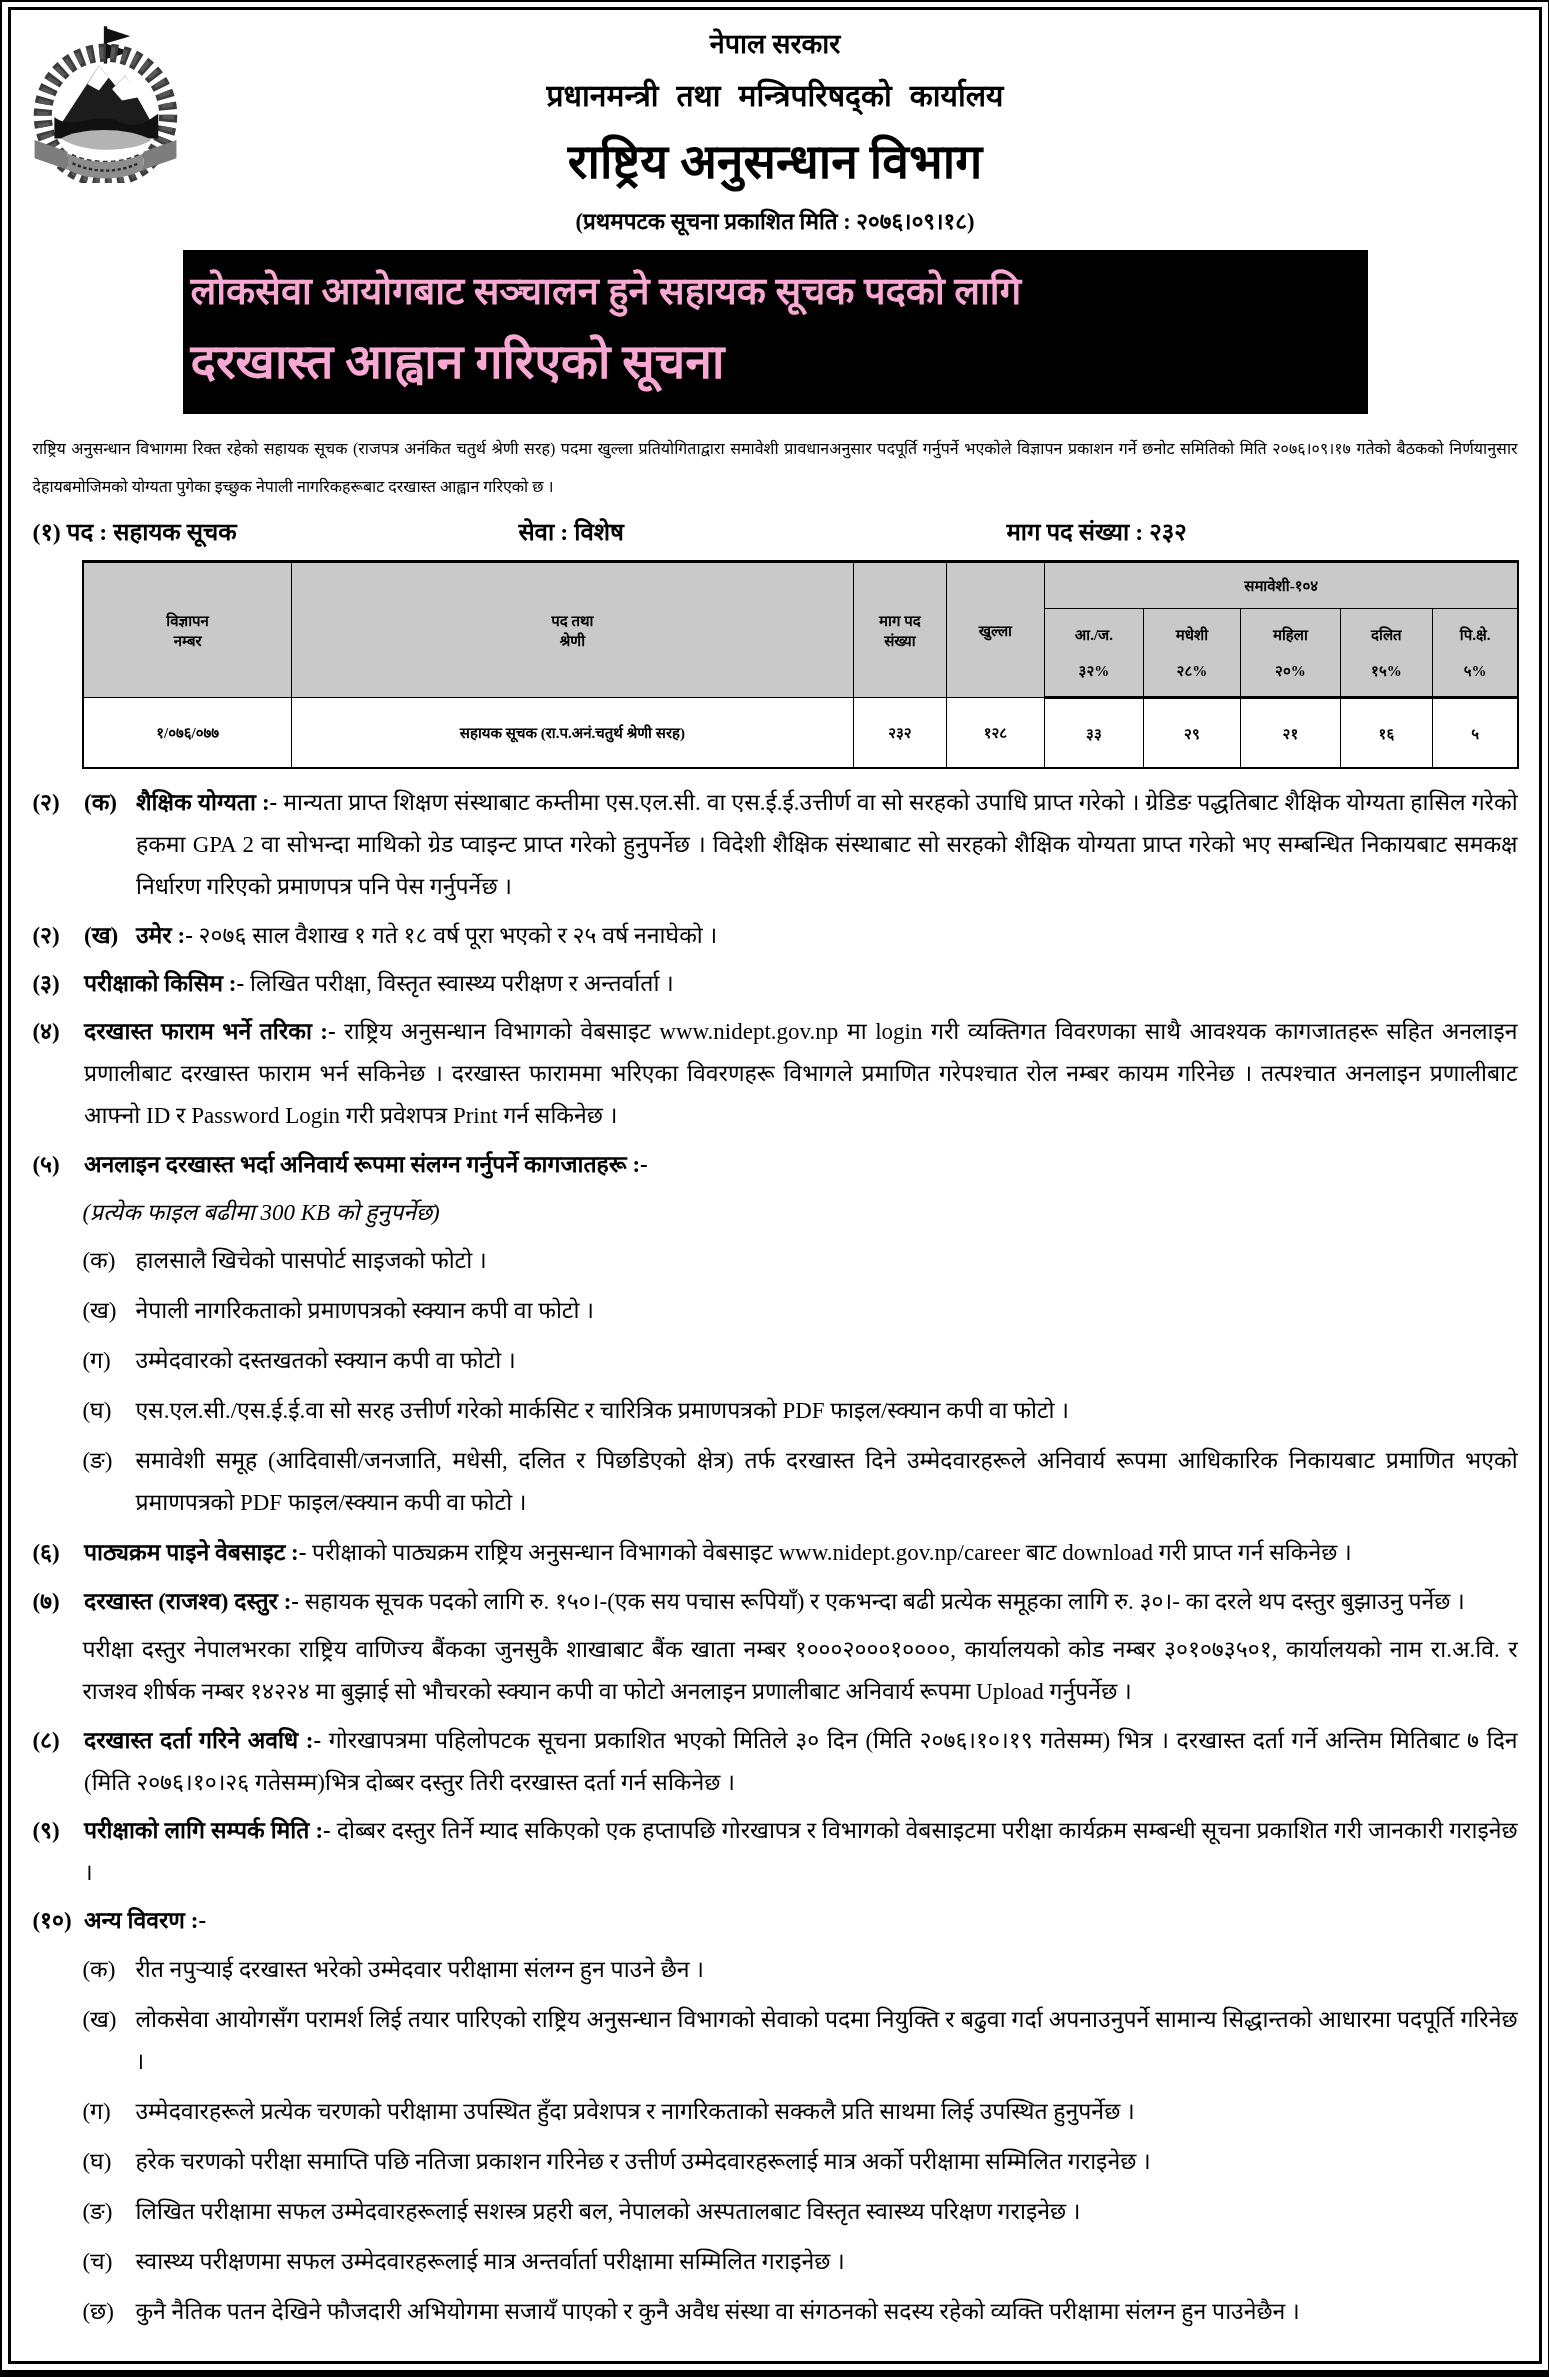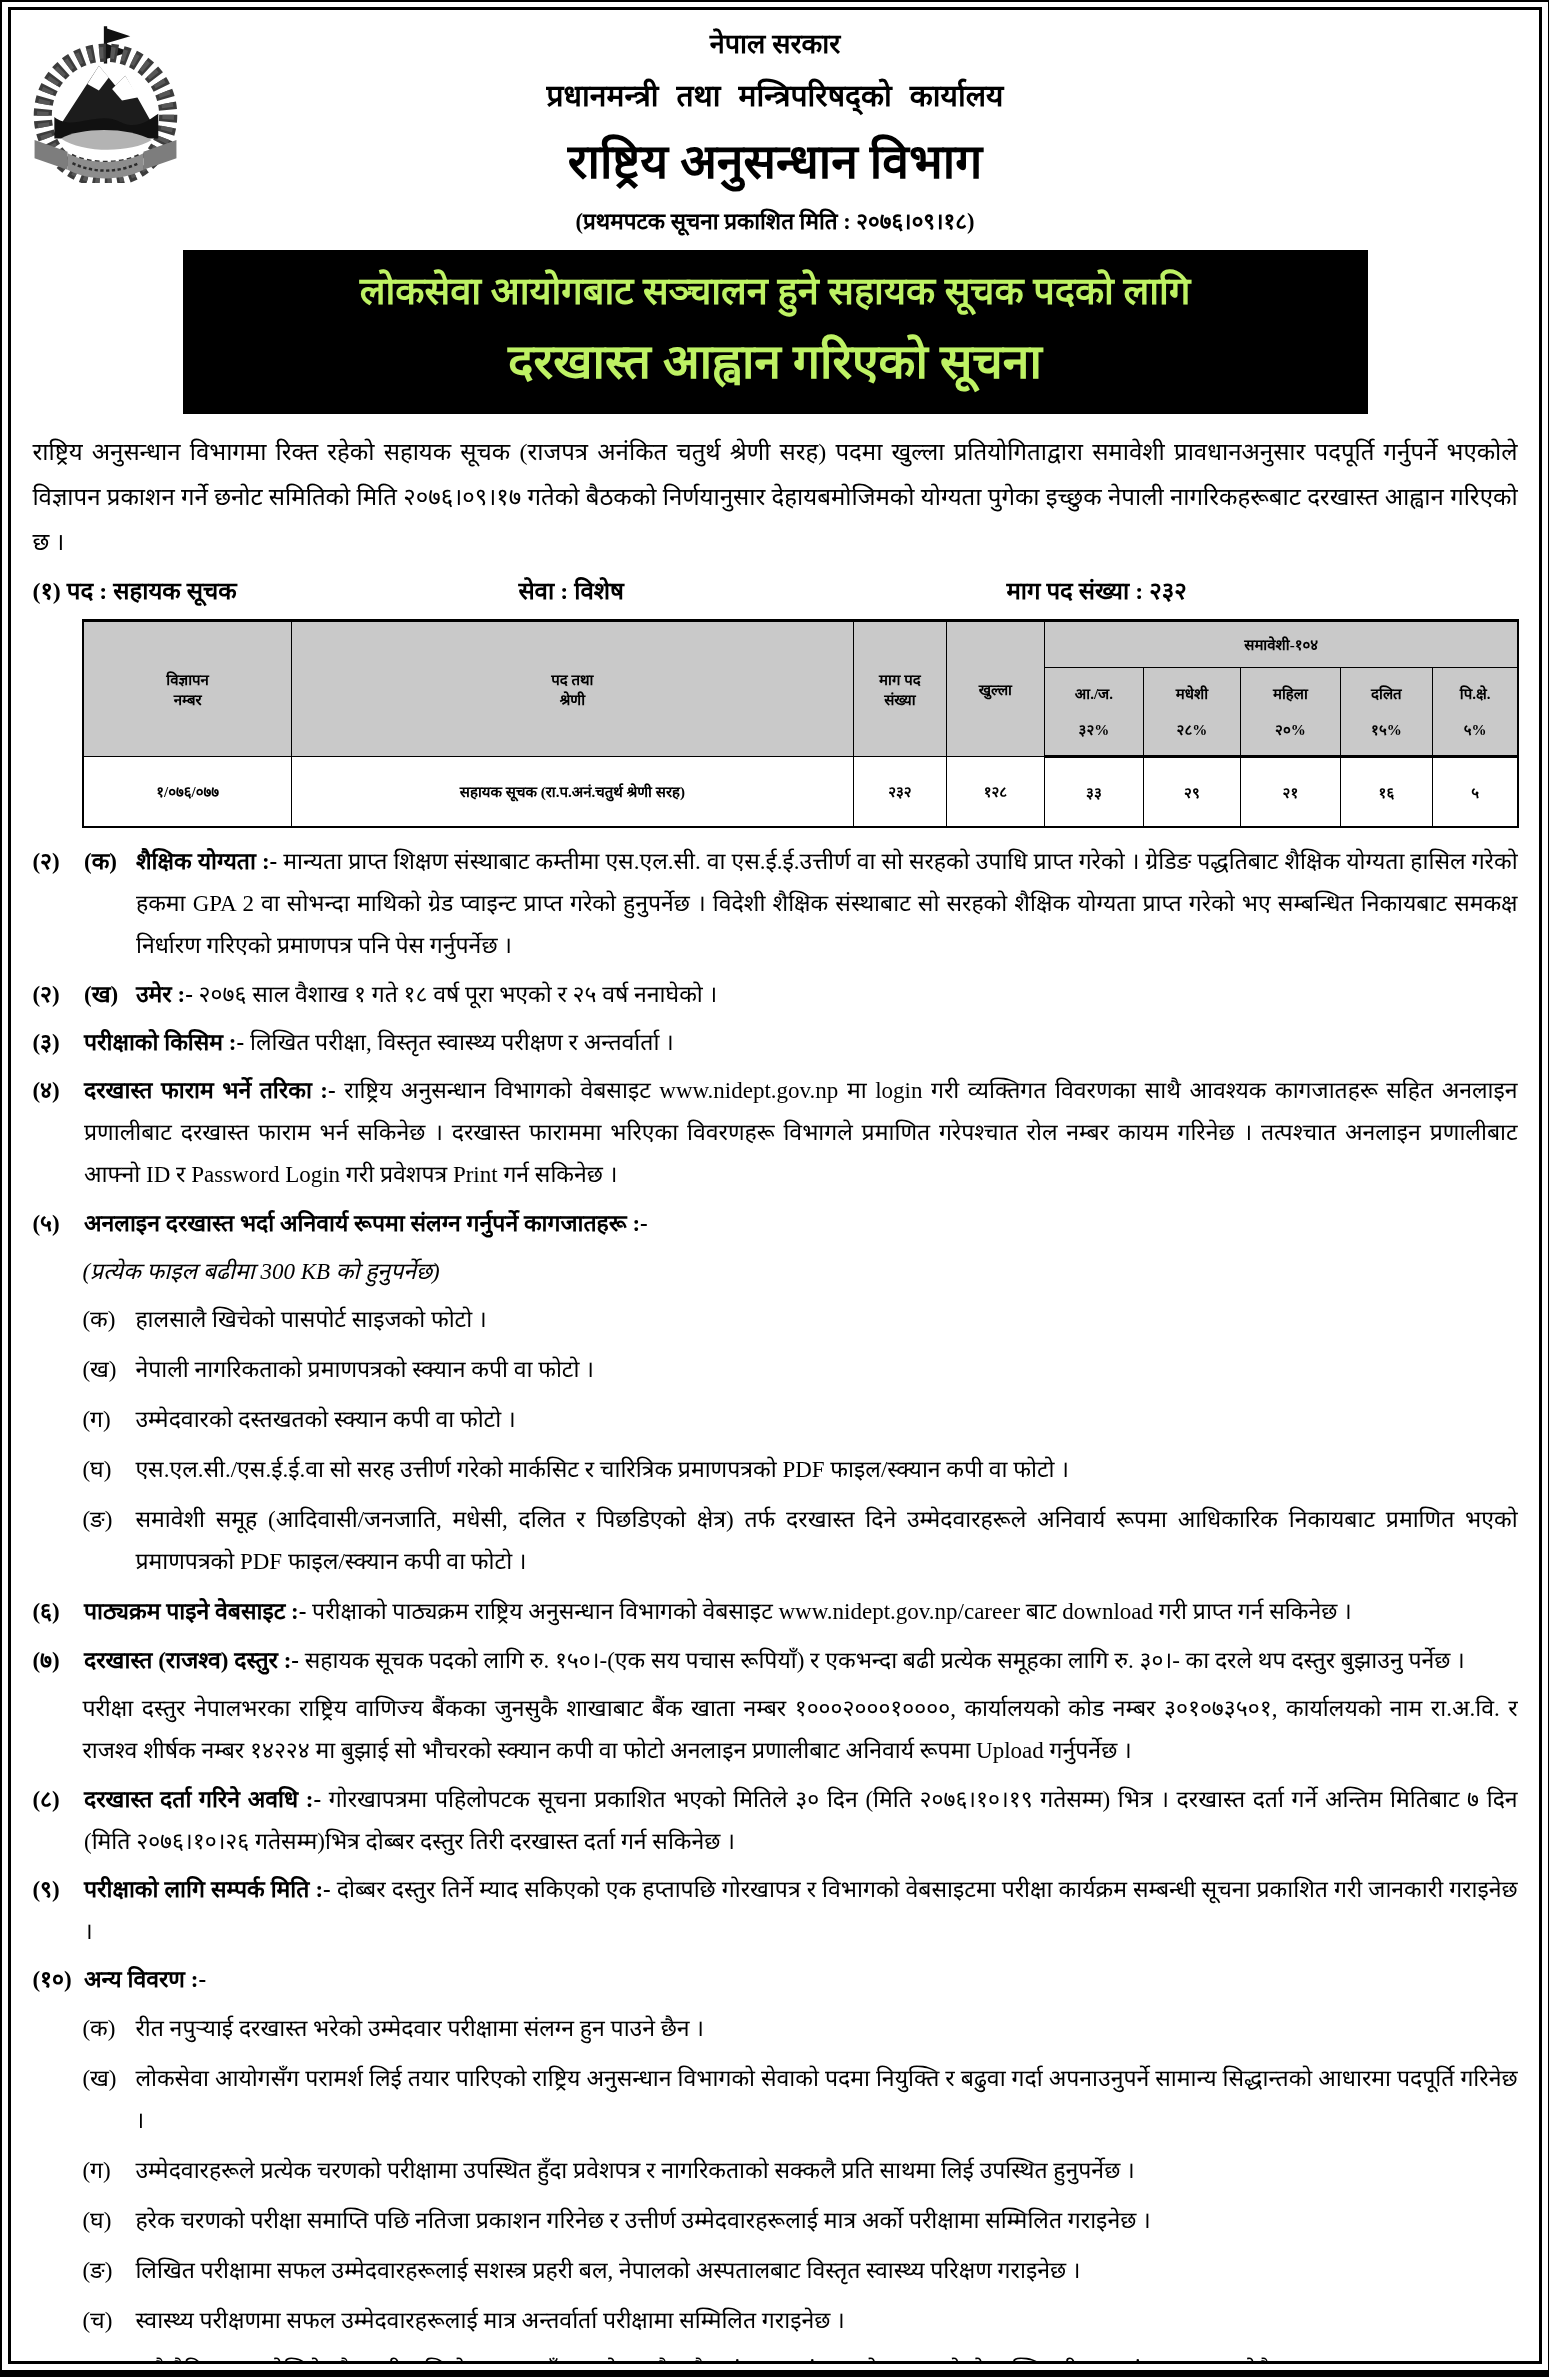--- a/index.html
+++ b/index.html
@@ -25,27 +25,27 @@
   
   .emblem{position:absolute;left:11.3px;top:8px;width:165px;height:165px;}
   .hdr{text-align:center;}
   .gov{font-size:27px;font-weight:bold;margin-top:3.2px;}
   .office{font-size:30px;font-weight:bold;margin-top:13px;font-family:Liberation Mono, monospace;}
   .dept{font-size:48px;font-weight:bold;margin-top:11.3px;}
   .published{font-size:22.5px;font-weight:bold;margin-top:13px;}
   
   .banner{
     width:1185px;margin:14.5px auto 0 auto;
-    background:#000;color:#bef264;text-align:center;
+    background:#000;color:#f9a8d4;text-align:left;
     padding:19.3px 8px 24px 8px;box-sizing:border-box;
   }
   .banner-line1{font-size:38px;font-weight:bold;line-height:1.2;}
   .banner-line2{font-size:48px;font-weight:bold;line-height:1.2;margin-top:17.7px;}
   
-  .intro{font-size:24px;line-height:45px;text-align:justify;margin:16px 0 3.2px 0;}
+  .intro{font-size:16px;line-height:38px;text-align:justify;margin:16px 0 3.2px 0;}
   
   .pos-line{display:flex;font-size:24px;font-weight:bold;line-height:39px;margin:6.4px 0 8px 0;}
   .pos-seg1{width:486px;flex:none;}
   .pos-seg2{width:488px;flex:none;}
   .pos-seg3{flex:1;}
   
   table.vac{border-collapse:collapse;margin-left:50px;table-layout:fixed;width:1435px;}
   table.vac td{border:1.6px solid #000;text-align:center;vertical-align:middle;
     font-size:15px;font-weight:bold;padding:1.6px 3.2px;box-sizing:border-box;}
   table.vac{border:2.4px solid #000;border-top-width:3.2px;}

